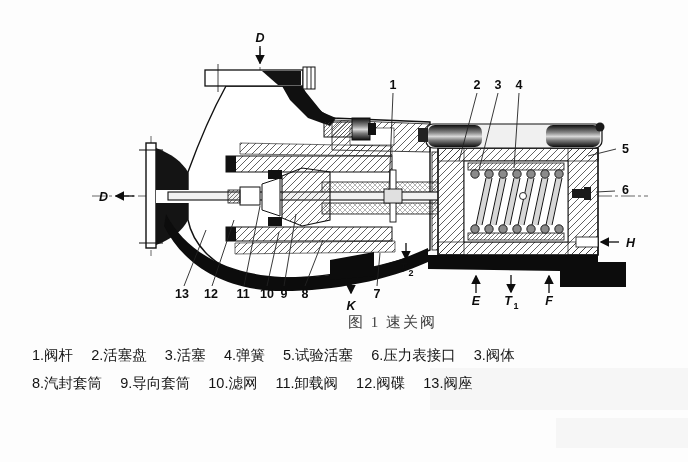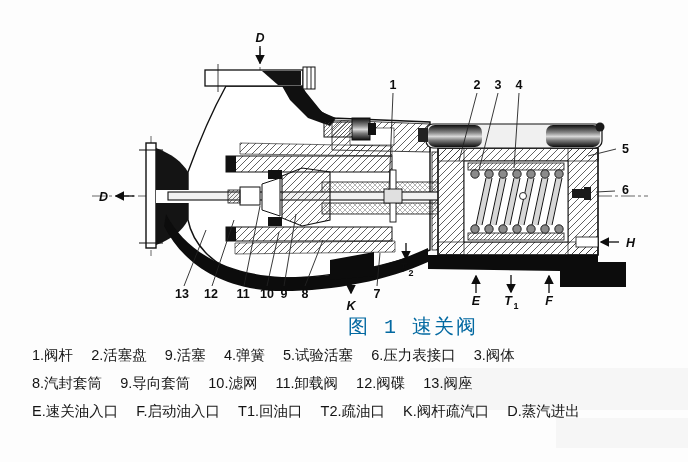--- a/index.html
+++ b/index.html
@@ -4,22 +4,22 @@
 <style>
   html,body{margin:0;padding:0;background:#ffffff;}
   #stage{
     position:relative;width:688px;height:462px;background:#fdfdfd;overflow:hidden;
     font-family:"Liberation Sans",sans-serif;color:#151515;
   }
   #drawing{position:absolute;left:0;top:0;}
   .scan-shade{position:absolute;background:rgba(160,160,160,0.08);pointer-events:none;}
   .caption{
     position:absolute;left:348px;top:313px;width:180px;
-    font-family:Liberation Mono, monospace;
-    font-size:20px;letter-spacing:2px;color:#0369a1;white-space:nowrap;
+    font-family:Liberation Serif, serif;
+    font-size:15px;letter-spacing:2px;color:#404040;white-space:nowrap;
   }
   .legend{
     position:absolute;left:32px;top:341px;width:640px;
     font-size:14.5px;line-height:28px;color:#141414;
   }
   .legend-row{white-space:nowrap;}
   .legend-item{display:inline-block;margin-right:14px;text-align:right;}
   svg text{font-family:"Liberation Sans",sans-serif;fill:#0d0d0d;}
   .num{font-size:12.5px;font-weight:bold;}
   .ltr{font-size:12.5px;font-weight:bold;font-style:italic;}
@@ -237,37 +237,29 @@
 
   <div class="scan-shade" style="left:430px;top:368px;width:258px;height:42px;"></div>
   <div class="scan-shade" style="left:556px;top:418px;width:132px;height:30px;"></div>
 
   <div class="caption">图 1 速关阀</div>
 
   <div class="legend">
     <div class="legend-row">
       <span class="legend-item">1.阀杆</span>
       <span class="legend-item">2.活塞盘</span>
-      <span class="legend-item">9.活塞</span>
+      <span class="legend-item">3.活塞</span>
       <span class="legend-item">4.弹簧</span>
       <span class="legend-item">5.试验活塞</span>
       <span class="legend-item">6.压力表接口</span>
       <span class="legend-item">3.阀体</span>
     </div>
     <div class="legend-row">
       <span class="legend-item">8.汽封套筒</span>
       <span class="legend-item">9.导向套筒</span>
       <span class="legend-item">10.滤网</span>
       <span class="legend-item">11.卸载阀</span>
       <span class="legend-item">12.阀碟</span>
       <span class="legend-item">13.阀座</span>
     </div>
-    <div class="legend-row">
-      <span class="legend-item">E.速关油入口</span>
-      <span class="legend-item">F.启动油入口</span>
-      <span class="legend-item">T1.回油口</span>
-      <span class="legend-item">T2.疏油口</span>
-      <span class="legend-item">K.阀杆疏汽口</span>
-      <span class="legend-item">D.蒸汽进出</span>
-    </div>
   </div>
 
 </div>
 
 </body></html>

